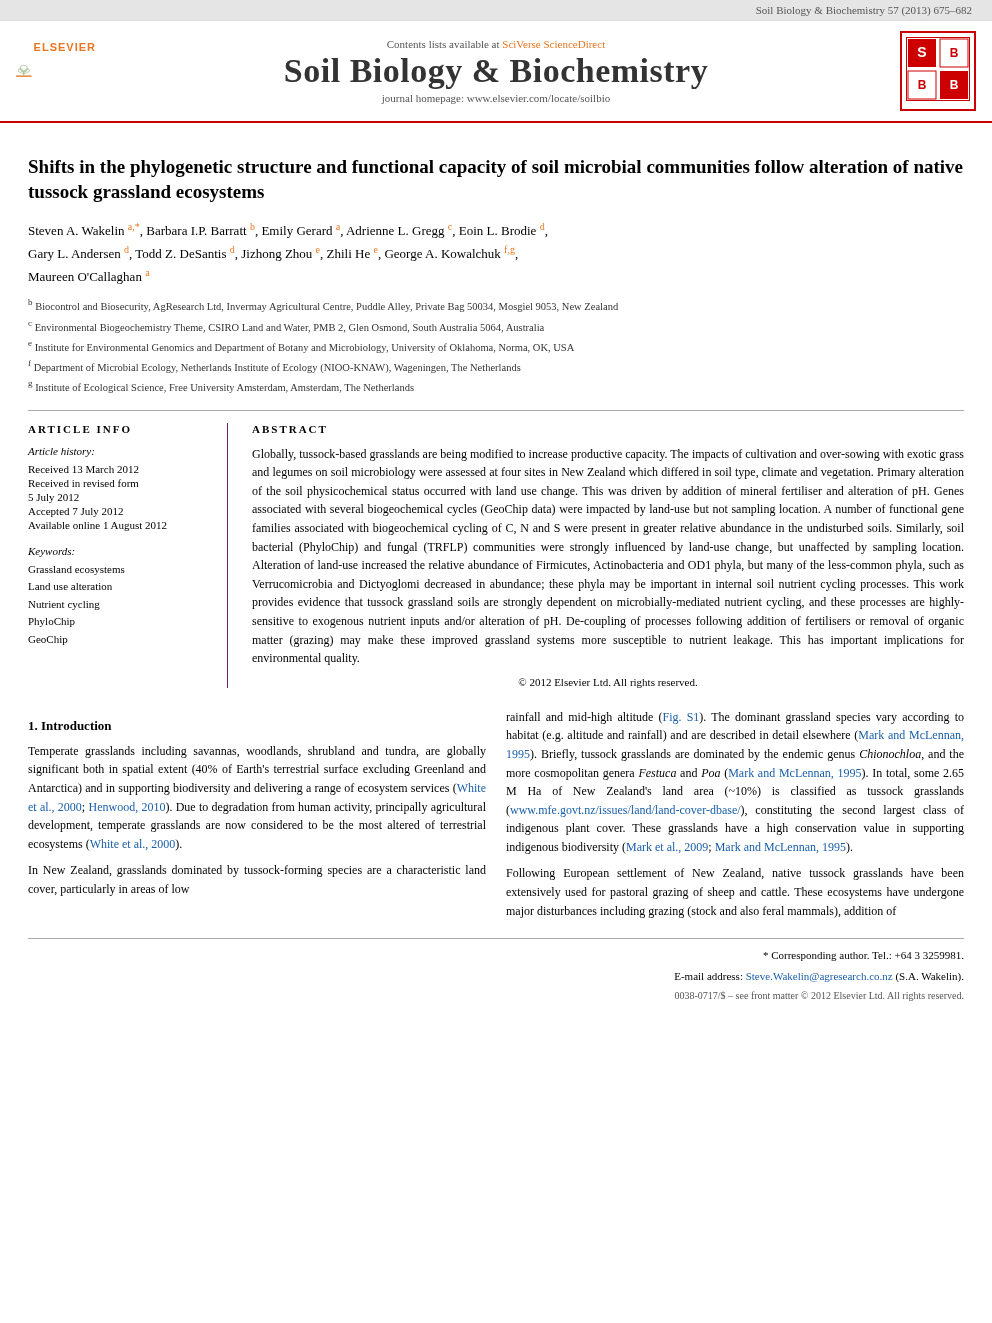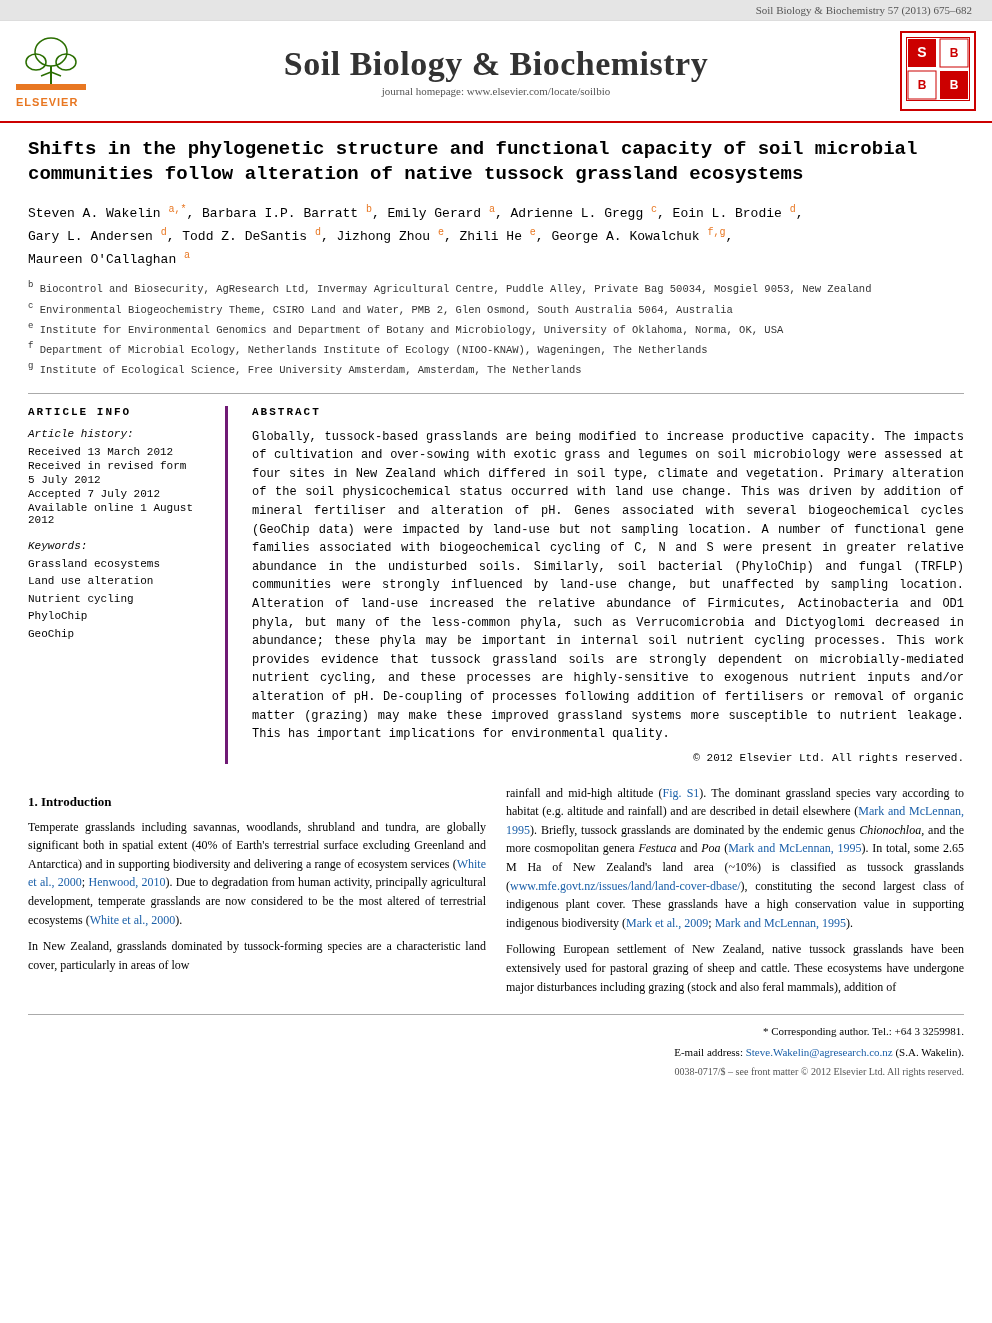--- a/index.html
+++ b/index.html
@@ -73,22 +73,21 @@
       border: 2px solid #c00;
       padding: 4px;
       font-size: 9px;
       color: #c00;
       font-weight: bold;
       text-align: center;
       line-height: 1.3;
     }
     
     .article-body {
-      padding: 14px 28px 20px 28px;
-      font-family: Liberation Mono, monospace;
+      padding: 31px 28px 20px 28px;
     }
     .article-title {
       font-size: 19px;
       font-weight: bold;
       color: #000;
       margin-bottom: 14px;
       line-height: 1.35;
     }
     .authors {
       font-size: 13px;
@@ -118,21 +117,21 @@
     .two-col {
       display: flex;
       gap: 24px;
       margin-top: 10px;
       border-top: 1px solid #aaa;
       padding-top: 12px;
     }
     .col-left {
       width: 200px;
       flex-shrink: 0;
-      border-right: 3px solid #701a75;
+      border-right: 1px solid #701a75;
       padding-right: 16px;
     }
     .col-right {
       flex: 1;
     }
     .section-heading {
       font-size: 11px;
       font-weight: bold;
       letter-spacing: 2px;
       text-transform: uppercase;
@@ -167,21 +166,21 @@
       font-size: 12px;
       color: #000;
       line-height: 1.55;
       text-align: justify;
     }
     .abstract-text p {
       margin-bottom: 6px;
     }
     .copyright-line {
       font-size: 11px;
-      text-align: right;
+      text-align: center;
       margin-top: 8px;
       color: #000;
     }
     
     .main-content {
       padding: 0 28px;
       display: flex;
       gap: 20px;
     }
     .main-col-left {
@@ -226,21 +225,21 @@
       font-size: 11px;
     }
     .journal-info-bar {
       font-size: 10px;
       color: #555;
       margin-bottom: 4px;
     }
     
     .elsevier-svg-area {
       display: flex;
-      flex-direction: column;
+      flex-direction: row;
       align-items: flex-start;
       gap: 2px;
     }
   </style>
 </head>
 <body>
 
 <div class="page">
 
   <div class="top-bar">
@@ -259,20 +258,24 @@
           <ellipse cx="50" cy="28" rx="10" ry="8" fill="none" stroke="#2a6e00" stroke-width="1.5"></ellipse>
           <line x1="35" y1="32" x2="35" y2="50" stroke="#2a6e00" stroke-width="2"></line>
           <line x1="25" y1="42" x2="35" y2="38" stroke="#2a6e00" stroke-width="1.5"></line>
           <line x1="45" y1="42" x2="35" y2="38" stroke="#2a6e00" stroke-width="1.5"></line>
         </svg>
         <span style="color:#e87722;font-weight:bold;font-size:11px;letter-spacing:1px;font-family:Arial,sans-serif;">ELSEVIER</span>
       </div>
     </div>
 
     <div class="header-center">
+      <div class="sciverse-line">
+        <span>Contents lists available at</span>
+        <a class="sciverse-link">SciVerse ScienceDirect</a>
+      </div>
       <div class="journal-title-big">Soil Biology &amp; Biochemistry</div>
       <div class="journal-homepage">journal homepage: www.elsevier.com/locate/soilbio</div>
     </div>
 
     <div class="header-right-logo">
       <div class="sbb-logo-box">
         <svg width="64" height="64" viewBox="0 0 64 64">
           <rect width="64" height="64" fill="#fff" stroke="#c00" stroke-width="2"></rect>
           <rect x="2" y="2" width="28" height="28" fill="#c00"></rect>
           <text x="16" y="20" font-size="14" font-weight="bold" fill="#fff" text-anchor="middle" font-family="Arial">S</text>

